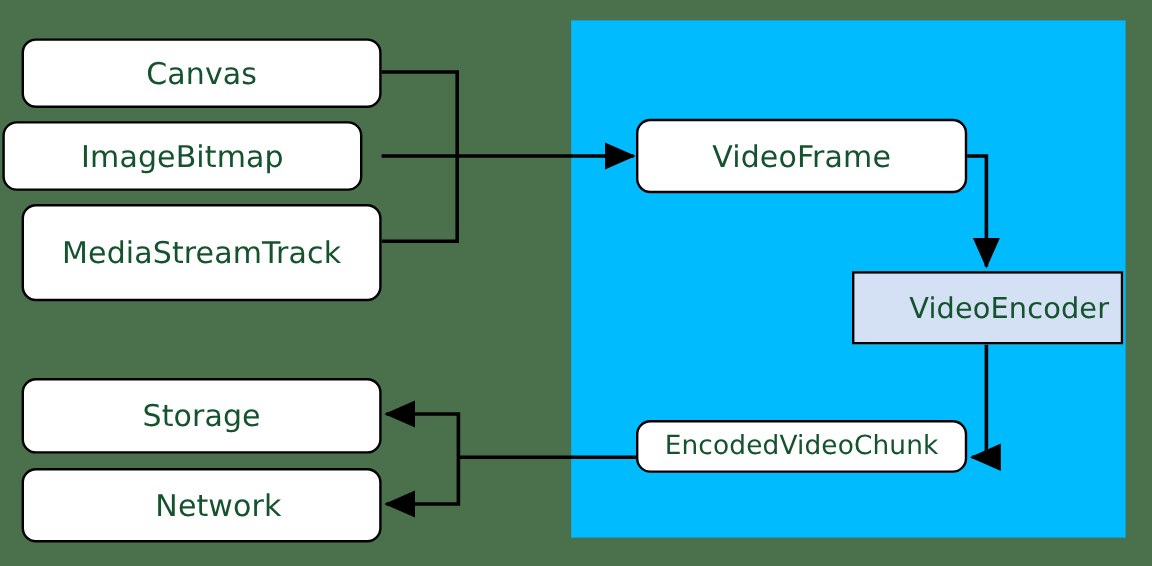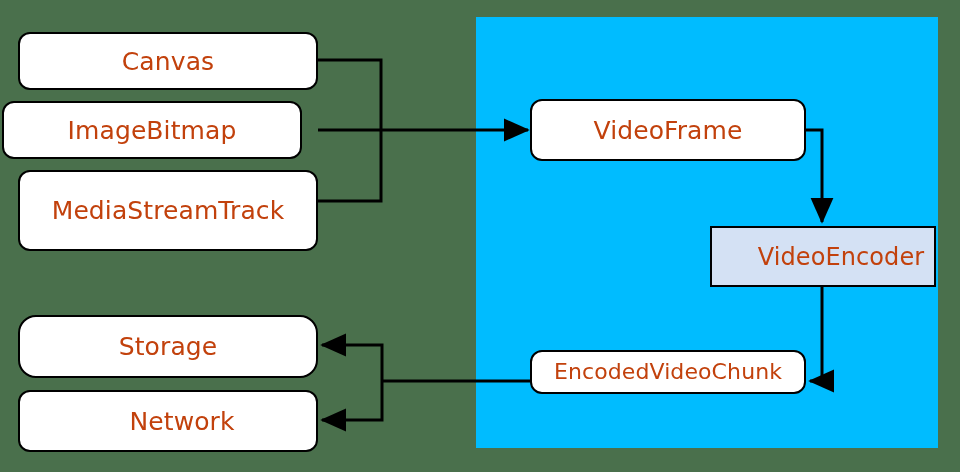--- a/index.html
+++ b/index.html
@@ -33,21 +33,21 @@
   }
   .node {
     position: absolute;
     box-sizing: border-box;
     display: flex;
     align-items: center;
     justify-content: center;
     background: #ffffff;
     border: 2px solid #000000;
     border-radius: 12px;
-    color: #c2410c;
+    color: #14532d;
     font-size: 25px;
     line-height: 1;
     letter-spacing: 0.1px;
     white-space: nowrap;
   }
   .node.square {
     border-radius: 0;
     border-width: 2px;
   }
   .node.encoder {
@@ -57,21 +57,21 @@
   .node-label {
     display: block;
   }
 
   
   #node-canvas        { left: 18px;  top: 32px;  width: 300px; height: 58px; }
   #node-imagebitmap   { left: 2px;  top: 101px; width: 300px; height: 58px; }
   #node-mediastream   { left: 18px;  top: 170px; width: 300px; height: 81px; }
 
   
-  #node-storage       { left: 18px;  top: 315px; width: 300px; height: 63px; border-radius: 18px; }
+  #node-storage       { left: 18px;  top: 315px; width: 300px; height: 63px; }
   #node-network       { left: 18px;  top: 390px; width: 300px; height: 62px; padding-left: 28px; }
 
   
   #node-videoframe    { left: 530px; top: 99px;  width: 276px; height: 62px; }
   #node-videoencoder  { left: 710px; top: 226px; width: 226px; height: 61px; font-size: 24px; }
   #node-encodedchunk  { left: 530px; top: 350px; width: 276px; height: 44px; font-size: 22px; }
 </style>
 </head>
 <body>
 

